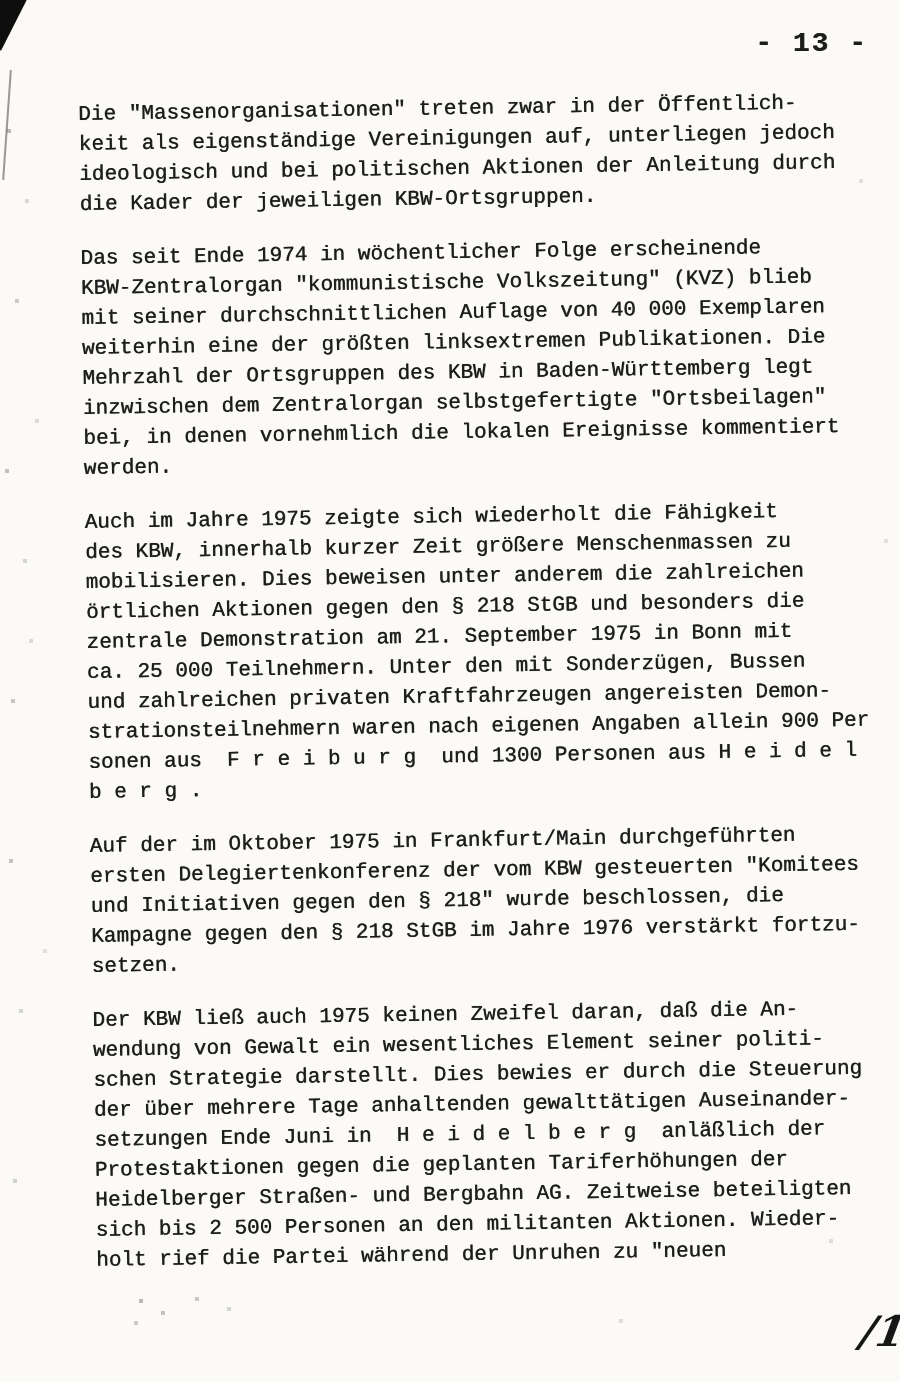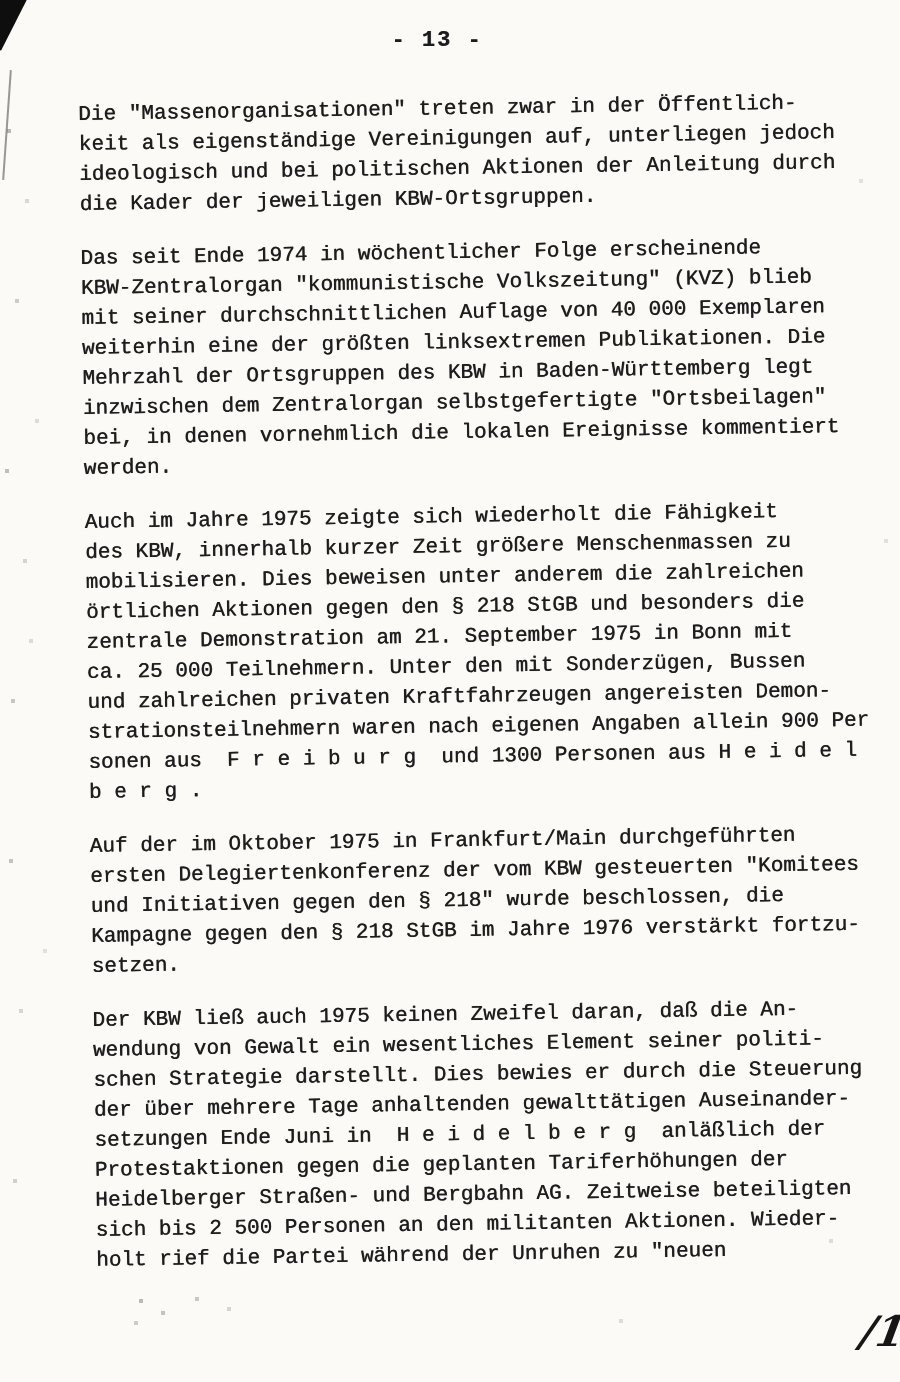--- a/index.html
+++ b/index.html
@@ -11,24 +11,24 @@
     height: 1382px;
     position: relative;
     overflow: hidden;
     background: #fbfaf6;
     font-family: "Liberation Mono", "DejaVu Sans Mono", monospace;
     color: #1c1c1c;
   }
   .page-number {
     position: absolute;
     top: 28px;
-    left: 12px;
+    left: 18px;
     width: 850px;
-    text-align: center;
-    font-size: 22px;
+    text-align: right;
+    font-size: 28px;
     font-weight: bold;
     letter-spacing: 2px;
     text-shadow: 0.4px 0 0 rgba(10,10,10,0.7);
   }
   .content {
     position: absolute;
     top: 100px;
     left: 78px;
     width: 822px;
     transform: rotate(-0.9deg);

